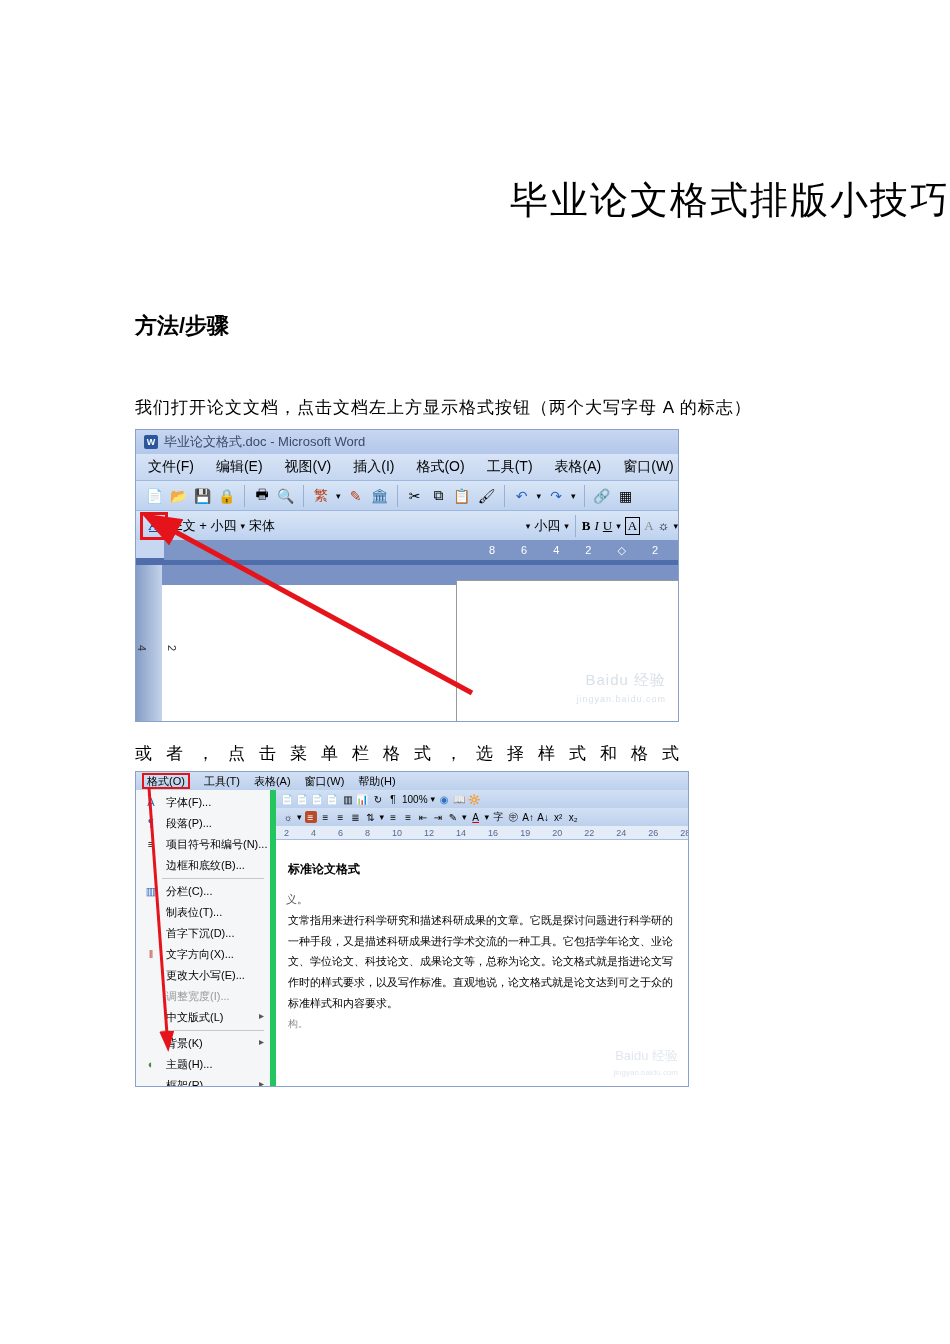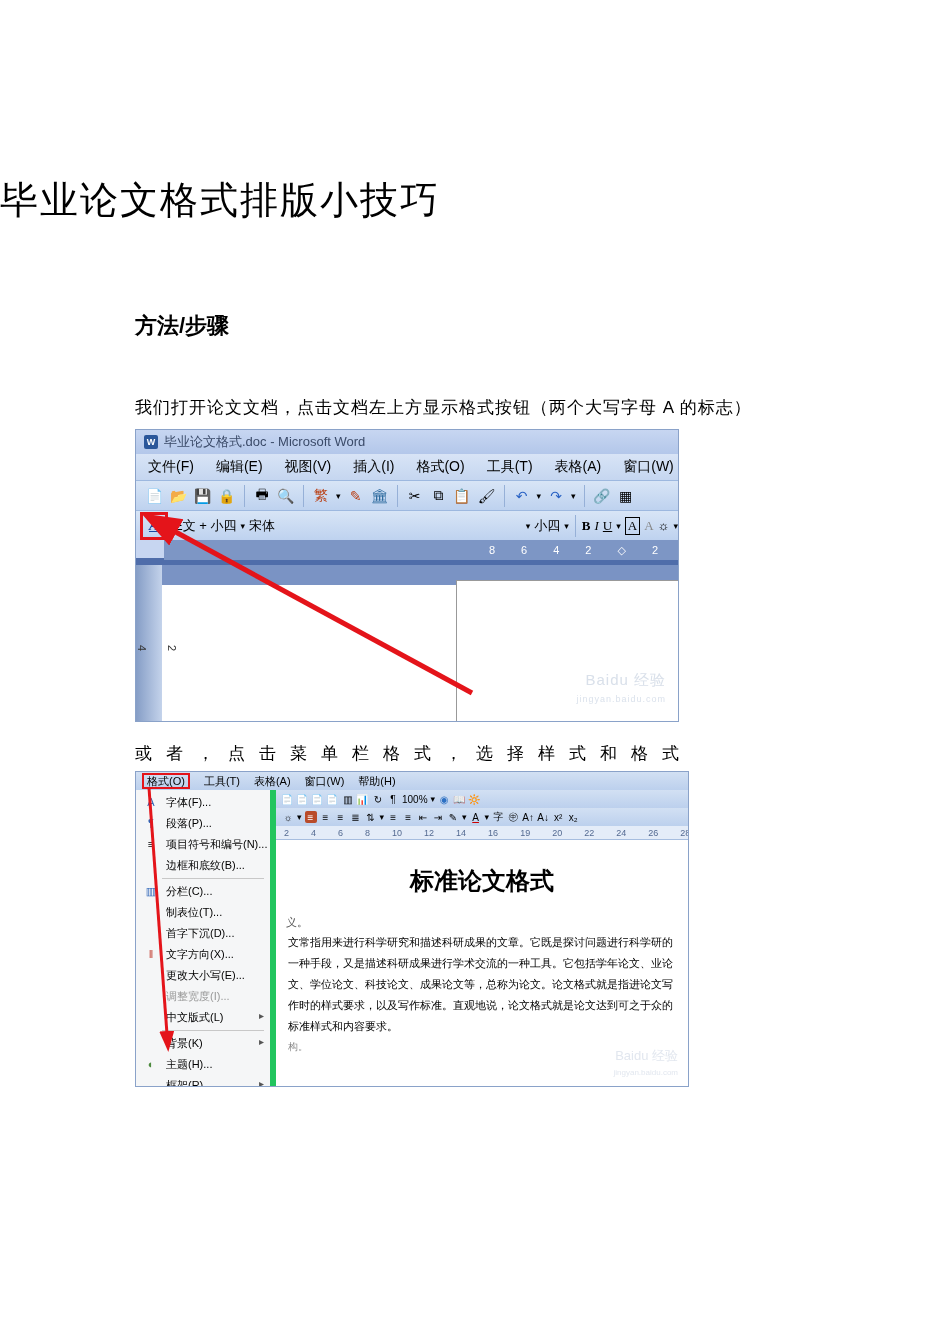--- a/index.html
+++ b/index.html
@@ -5,21 +5,21 @@
     * { margin: 0; padding: 0; box-sizing: border-box; }
     body {
       width: 950px;
       height: 1344px;
       background: #fff;
       font-family: "Microsoft YaHei", "SimSun", sans-serif;
       position: relative;
       padding: 0;
     }
     .page-title {
-      text-align: left;
+      text-align: right;
       font-size: 38px;
       font-weight: normal;
       padding-top: 175px;
       letter-spacing: 2px;
       color: #000;
     }
     .section-heading {
       font-size: 22px;
       font-weight: bold;
       margin-left: 135px;
@@ -295,22 +295,21 @@
     .shot2 .docarea {
       position: absolute;
       left: 140px; top: 68px; right: 0; bottom: 0;
       background: #fff;
       padding: 18px 12px 4px 12px;
       color: #000;
       font-size: 11px;
       line-height: 1.9;
     }
     .shot2 .doctitle {
-      text-align: center;
-      font-size: 24px;
+      font-size: 12px;
       font-weight: bold;
       margin-bottom: 8px;
       font-family: "SimHei","Microsoft YaHei",sans-serif;
     }
     .watermark2 {
       position: absolute;
       right: 10px;
       bottom: 8px;
       color: #e2e7ef;
       font-size: 13px;

